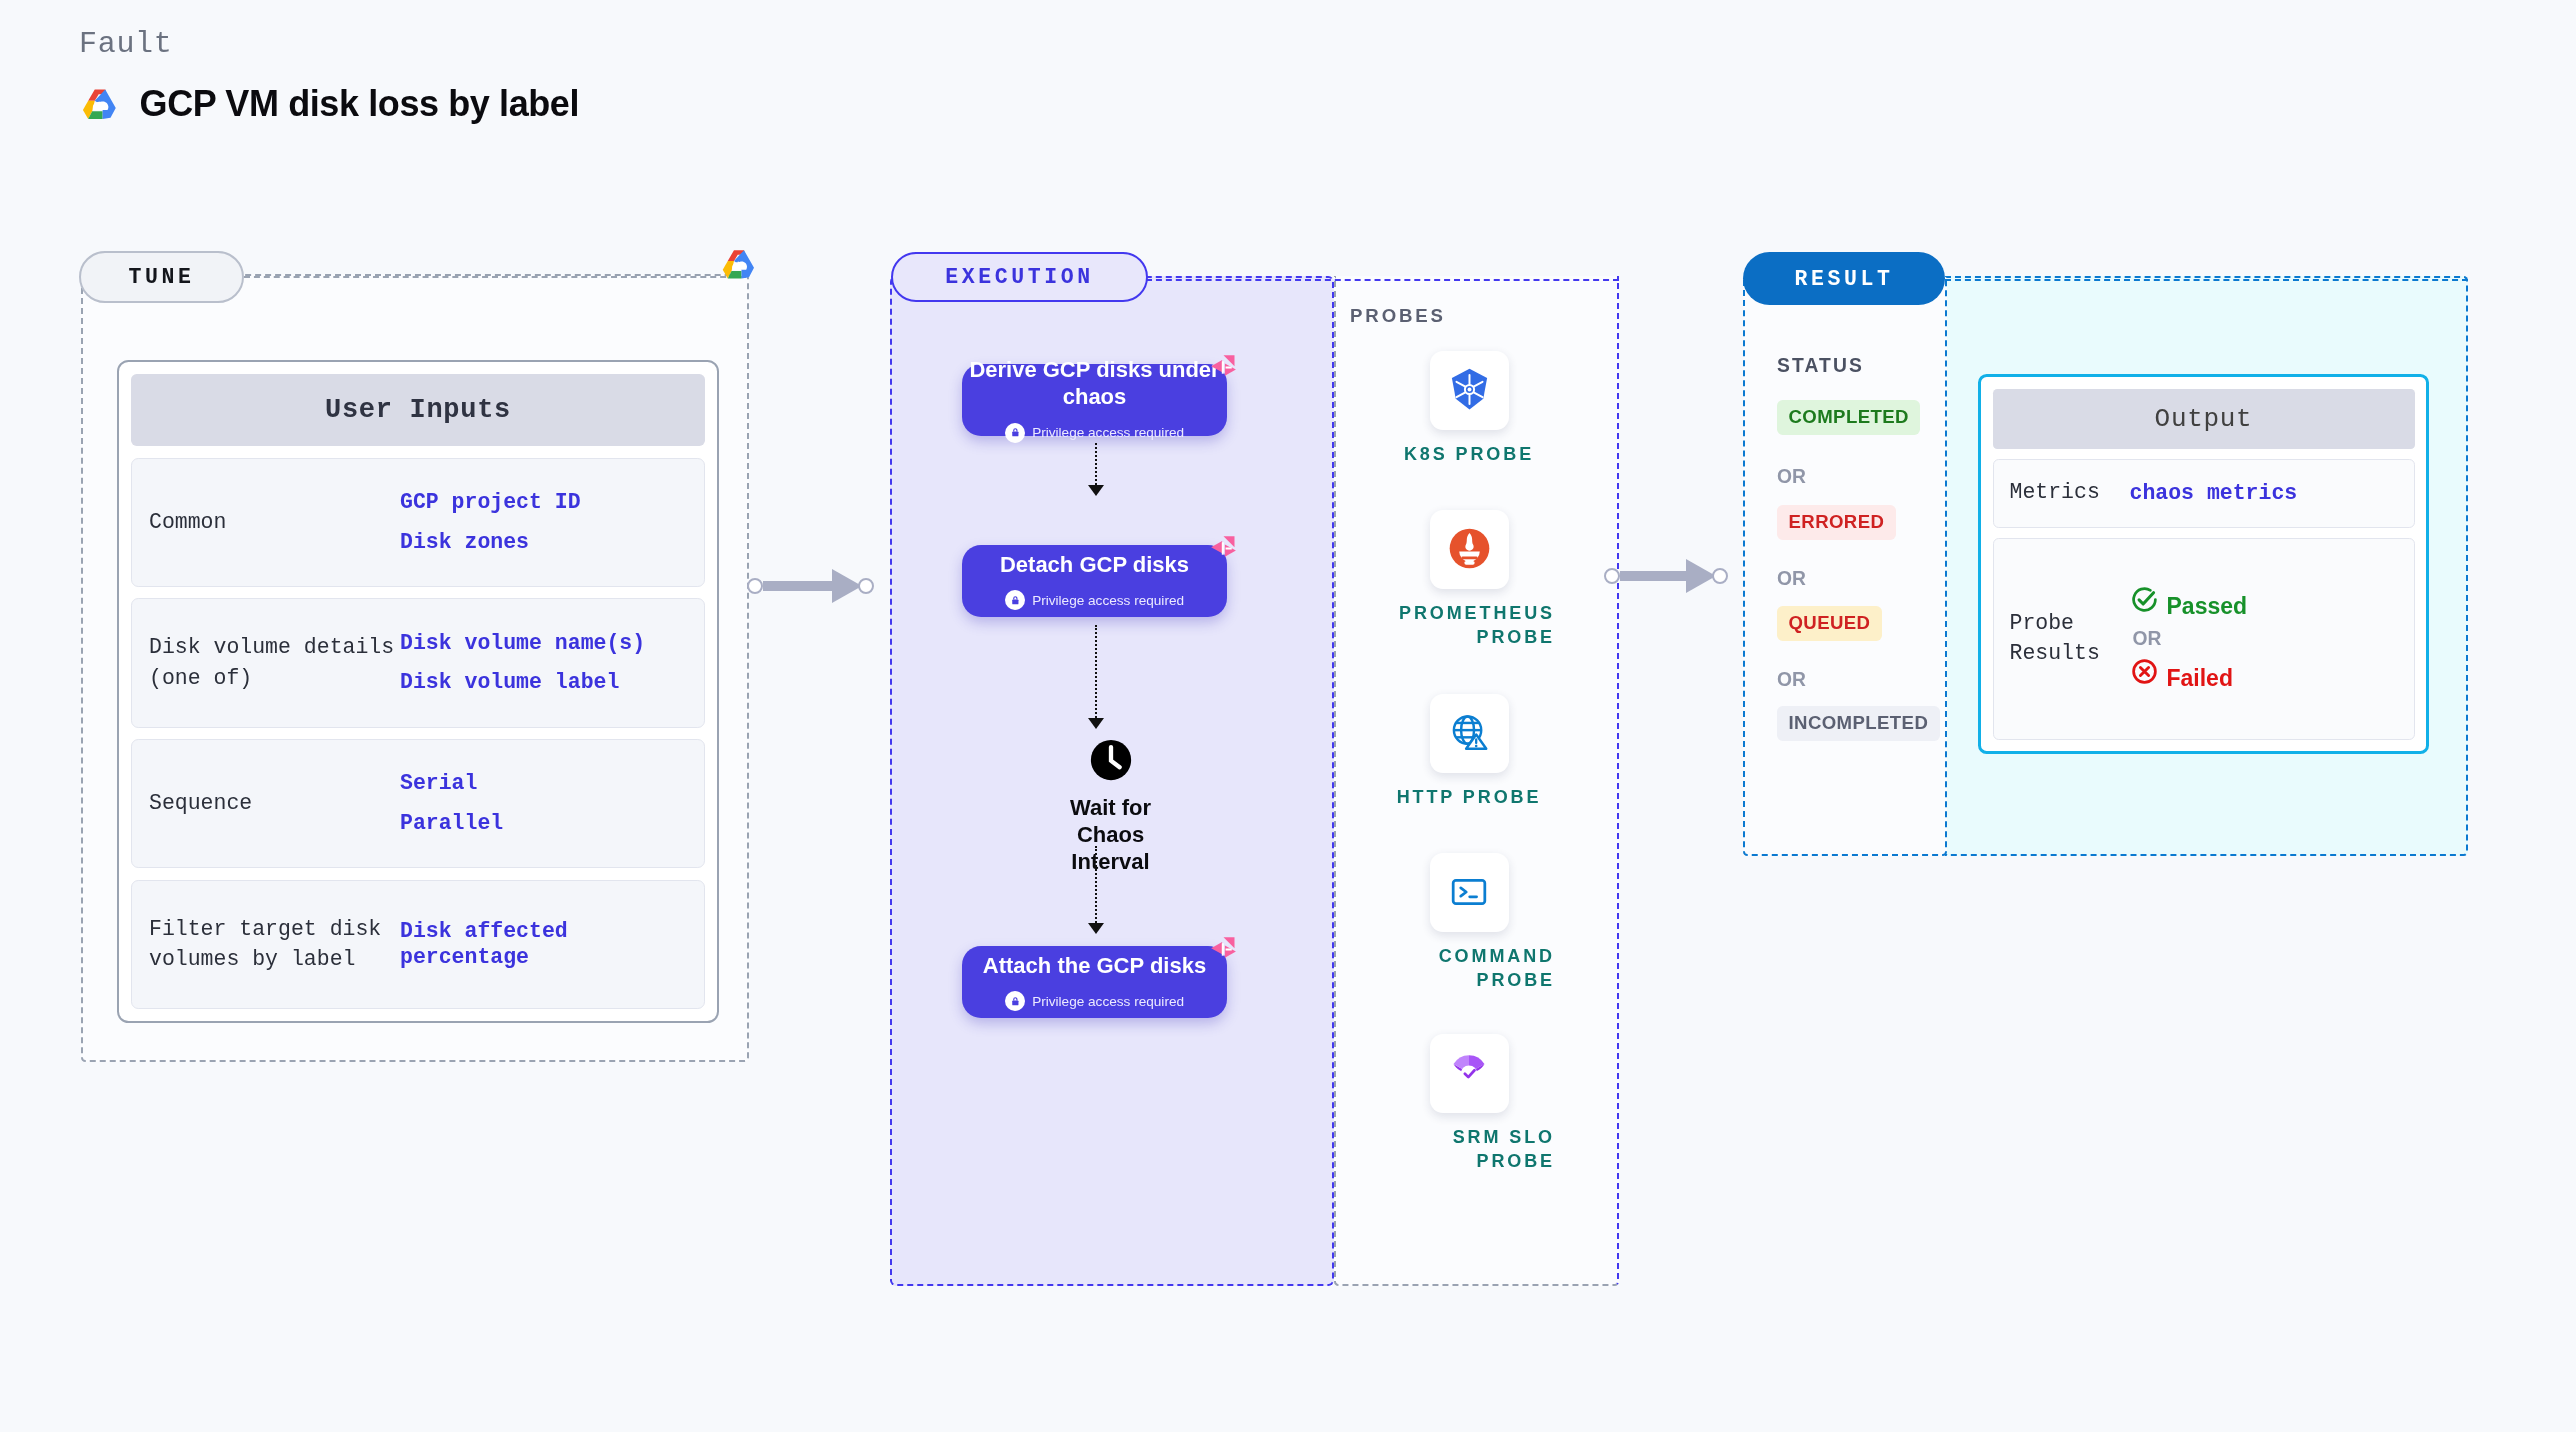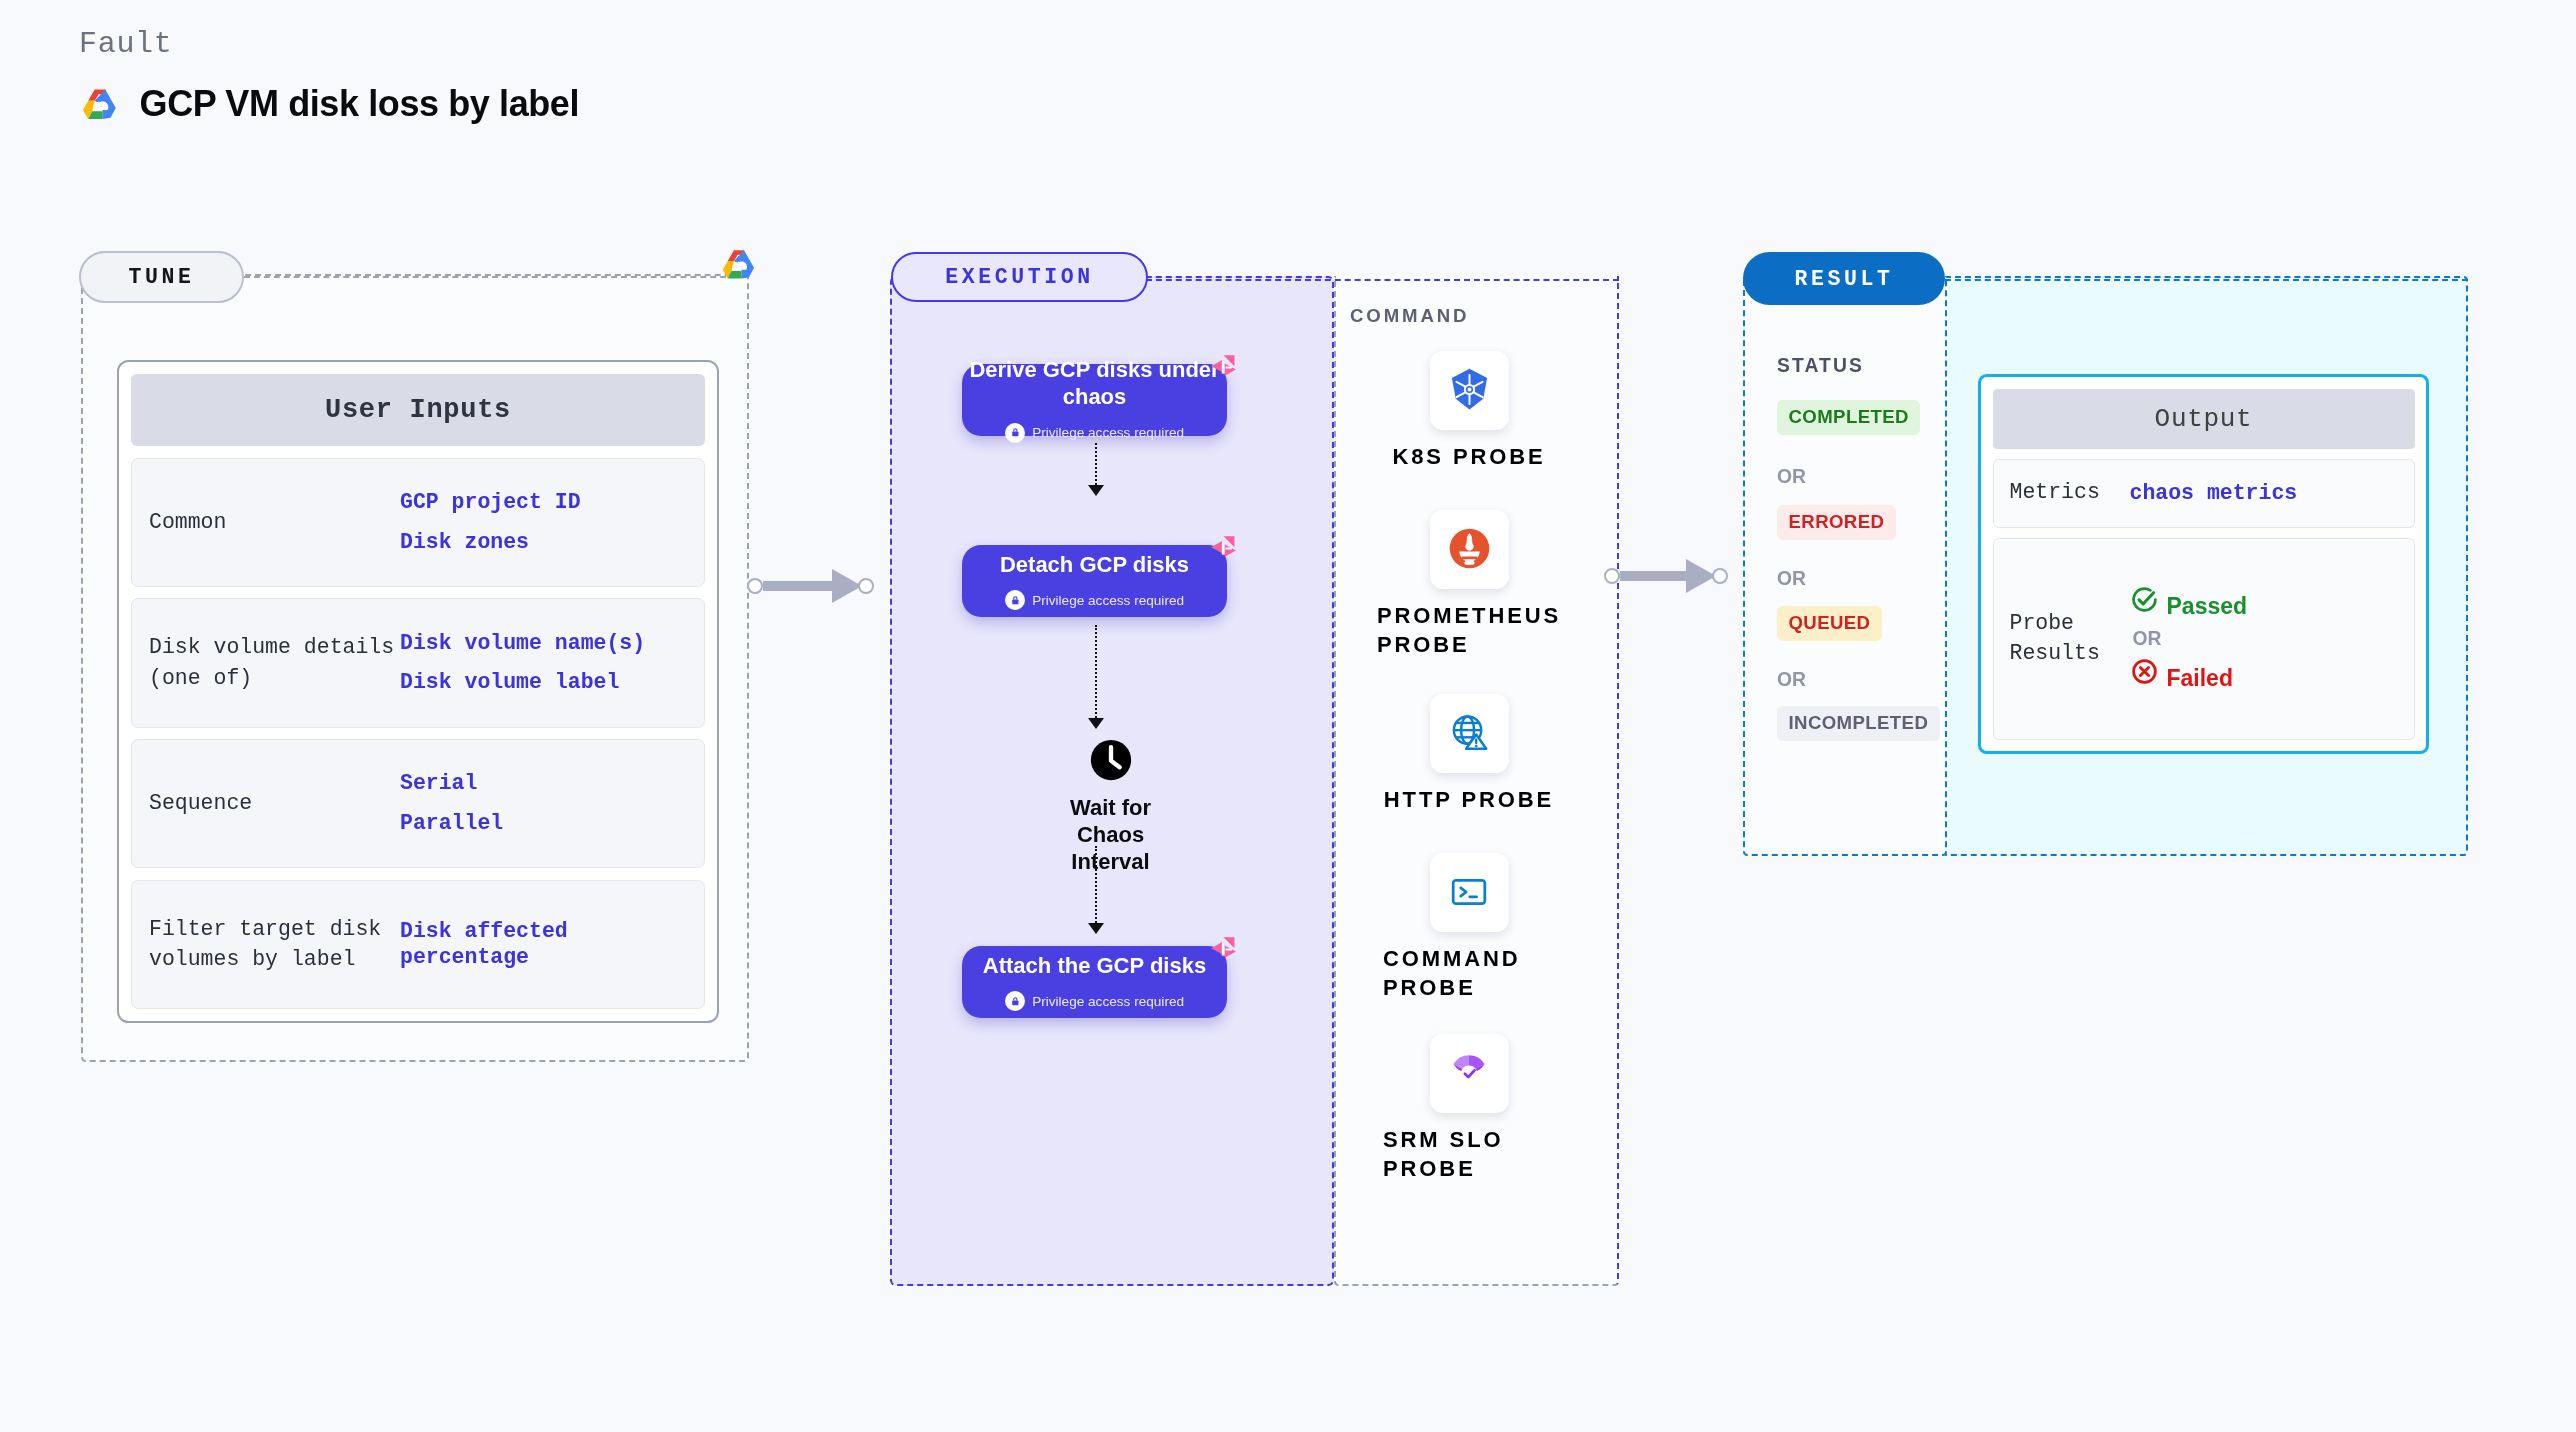--- a/index.html
+++ b/index.html
@@ -133,22 +133,22 @@
     position: absolute; left: 1350px; top: 305px; font-size: 18.6px;
     font-weight: bold; color: #5b6072; letter-spacing: 2.9px;
   }
   .probe { position: absolute; width: 172px; display: flex; flex-direction: column; align-items: center; }
   .probe-tile {
     width: 79px; height: 79px; border-radius: 13px; background: #fff;
     box-shadow: 0 3.6px 10px rgba(30,40,80,.12);
     display: flex; align-items: center; justify-content: center;
   }
   .probe-label {
-    margin-top: 11.5px; font-size: 22px; font-weight: bold; color: #000000;
-    letter-spacing: 2.9px; text-align: left; line-height: 1.35;
+    margin-top: 11.5px; font-size: 18px; font-weight: bold; color: #0f766e;
+    letter-spacing: 2.9px; text-align: right; line-height: 1.35;
   }
 
   
   #result-status-panel {
     position: absolute; left: 1743px; top: 276px; width: 204px; height: 580px;
     border: 2.9px dashed #0b79d0; border-radius: 4.3px; background: #fbfcfe;
   }
   #result-badge {
     left: 1743px; top: 252px; width: 202px; height: 53px;
     background: #0b6ec4; border: none; color: #fff; font-size: 21.5px;
@@ -367,21 +367,21 @@
       <svg width="10.7" height="10.7" viewBox="0 0 24 24">
         <rect x="5" y="10" width="14" height="11" rx="2" fill="#4a3fe0"></rect>
         <path d="M8.5 10 V7.5 a3.5 3.5 0 0 1 7 0 V10" fill="none" stroke="#4a3fe0" stroke-width="2.6"></path>
       </svg>
     </span>
     <span>Privilege access required</span>
   </span>
 </div>
 
 <div id="probes-panel"></div>
-<div id="probes-title">COMMAND</div>
+<div id="probes-title">PROBES</div>
 
 <div class="probe" style="left:1383px; top:351px;">
   <div class="probe-tile">
     <span>
       <svg width="49" height="49" viewBox="0 0 64 64">
         <path d="M32 5 L55 17 L50 44 L32 58 L14 44 L9 17 Z" fill="#326ce5"></path>
         <circle cx="32" cy="32" r="6" fill="none" stroke="#fff" stroke-width="2.6"></circle>
         <g stroke="#fff" stroke-width="2.6" stroke-linecap="round">
           <path d="M32 13 V25"></path>
             <path d="M32 39 V51"></path>

